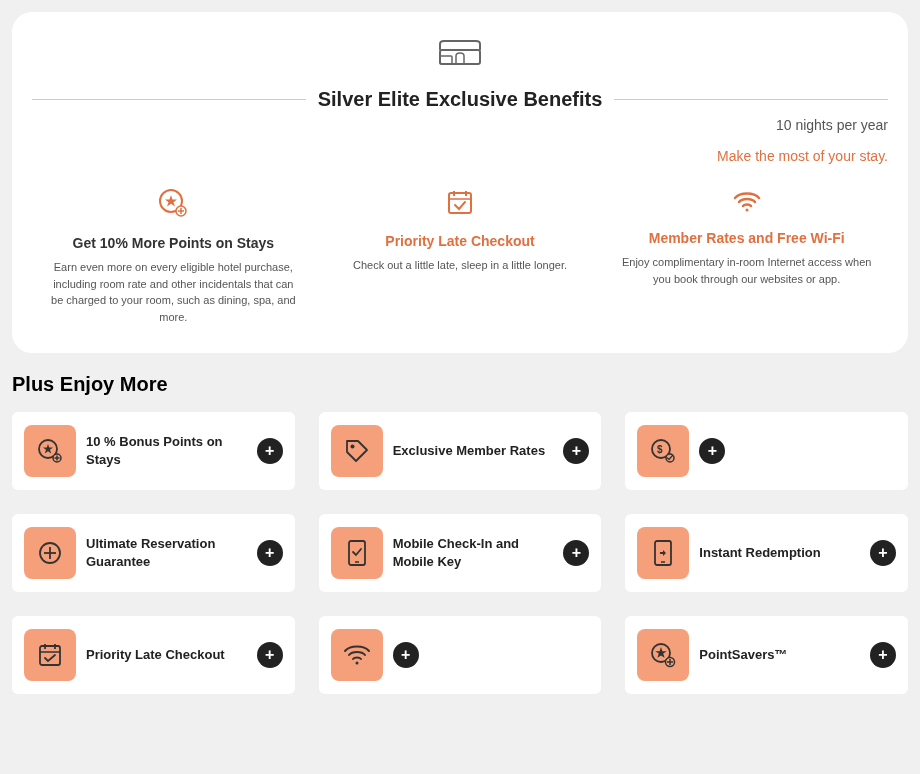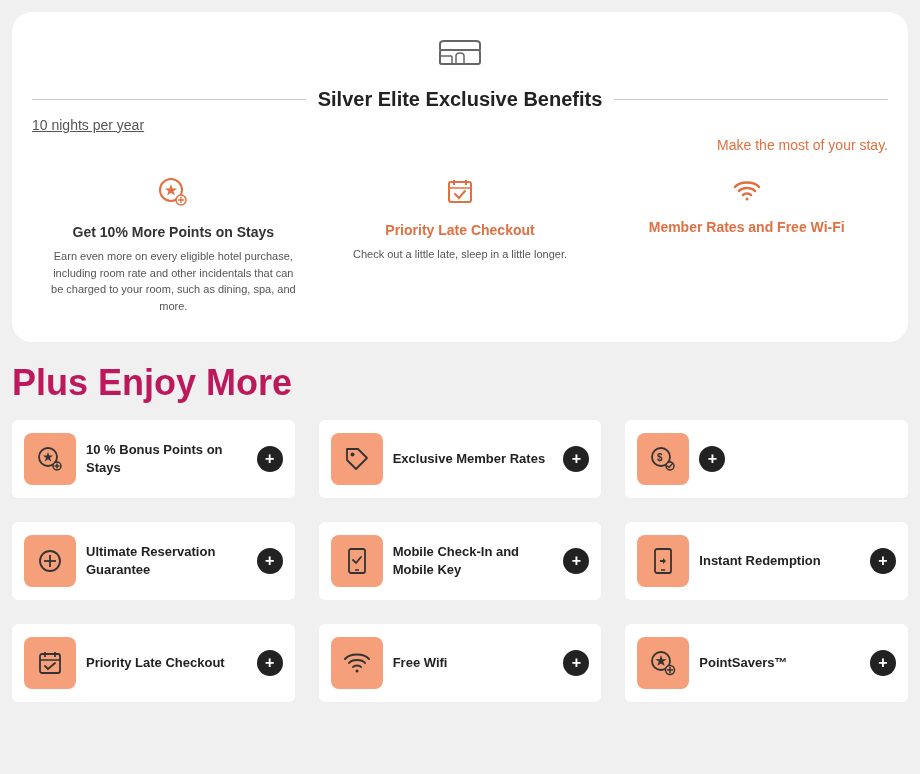--- a/index.html
+++ b/index.html
@@ -37,25 +37,24 @@
       background: #ccc;
     }
     .card-title {
       font-size: 20px;
       font-weight: bold;
       color: #222;
       white-space: nowrap;
     }
 
     .subtitle-nights {
-      text-align: left;
+      text-align: right;
       color: #555;
       font-size: 14px;
-      margin-bottom: 4px;
-      text-decoration: underline;
+      margin-bottom: 15px;
     }
     .subtitle-make {
       text-align: right;
       color: #e07040;
       font-size: 14px;
       margin-bottom: 24px;
     }
 
     .benefits-row {
       display: flex;
@@ -85,23 +84,23 @@
       font-size: 11px;
       color: #555;
       line-height: 1.5;
     }
 
     
     .plus-section {
       padding: 20px 12px 16px;
     }
     .plus-title {
-      font-size: 36px;
+      font-size: 20px;
       font-weight: bold;
-      color: #be185d;
+      color: #000000;
       margin-bottom: 16px;
     }
 
     .grid {
       display: grid;
       grid-template-columns: repeat(3, 1fr);
       gap: 24px;
     }
 
     .grid-item {
@@ -205,20 +204,21 @@
     <div class="benefit-col">
       <div class="benefit-icon">
         <svg width="30" height="24" viewBox="0 0 30 24" fill="none">
           <path d="M3 9 C8 3 22 3 27 9" stroke="#e07040" stroke-width="2.5" fill="none" stroke-linecap="round"></path>
           <path d="M7 13 C10 9 20 9 23 13" stroke="#e07040" stroke-width="2.5" fill="none" stroke-linecap="round"></path>
           <path d="M11 17 C12.5 15 17.5 15 19 17" stroke="#e07040" stroke-width="2.5" fill="none" stroke-linecap="round"></path>
           <circle cx="15" cy="21" r="1.5" fill="#e07040"></circle>
         </svg>
       </div>
       <div class="benefit-title orange">Member Rates and Free Wi-Fi</div>
+      <div class="benefit-desc">Enjoy complimentary in-room Internet access when you book through our websites or app.</div>
     </div>
   </div>
 </div>
 
 <div class="plus-section">
   <div class="plus-title">Plus Enjoy More</div>
 
   <div class="grid">
 
     <div class="grid-item">
@@ -310,21 +310,20 @@
 
     <div class="grid-item">
       <div class="grid-icon-box">
         <svg width="28" height="22" viewBox="0 0 28 22" fill="none">
           <path d="M2 7 C7 1 21 1 26 7" stroke="#333" stroke-width="2" fill="none" stroke-linecap="round"></path>
           <path d="M6 11 C9 7 19 7 22 11" stroke="#333" stroke-width="2" fill="none" stroke-linecap="round"></path>
           <path d="M10 15 C11.5 13 16.5 13 18 15" stroke="#333" stroke-width="2" fill="none" stroke-linecap="round"></path>
           <circle cx="14" cy="19" r="1.5" fill="#333"></circle>
         </svg>
       </div>
-      <div class="grid-label">Free Wifi</div>
       <div class="grid-plus">+</div>
     </div>
 
     <div class="grid-item">
       <div class="grid-icon-box">
         <svg width="26" height="26" viewBox="0 0 26 26" fill="none">
           <circle cx="11" cy="11" r="9" stroke="#333" stroke-width="1.8" fill="none"></circle>
           <path d="M11 5 L12.4 9.2 L16.8 9.2 L13.2 11.6 L14.6 15.8 L11 13.4 L7.4 15.8 L8.8 11.6 L5.2 9.2 L9.6 9.2 Z" fill="#333"></path>
           <circle cx="20" cy="20" r="4.5" fill="#f5a07a" stroke="#333" stroke-width="1.5"></circle>
           <line x1="20" y1="17" x2="20" y2="23" stroke="#333" stroke-width="1.5"></line>

